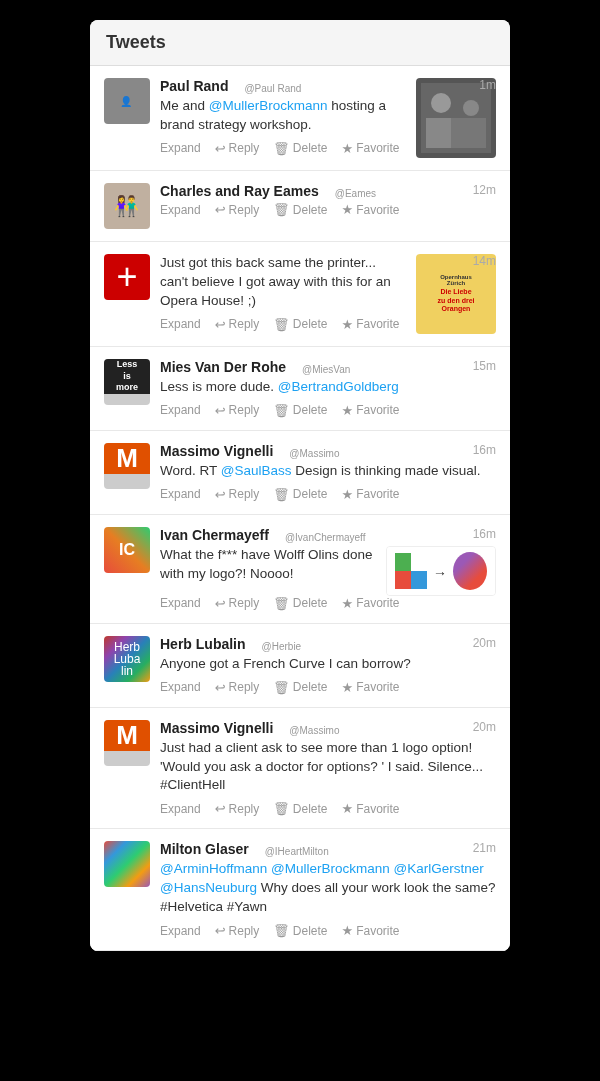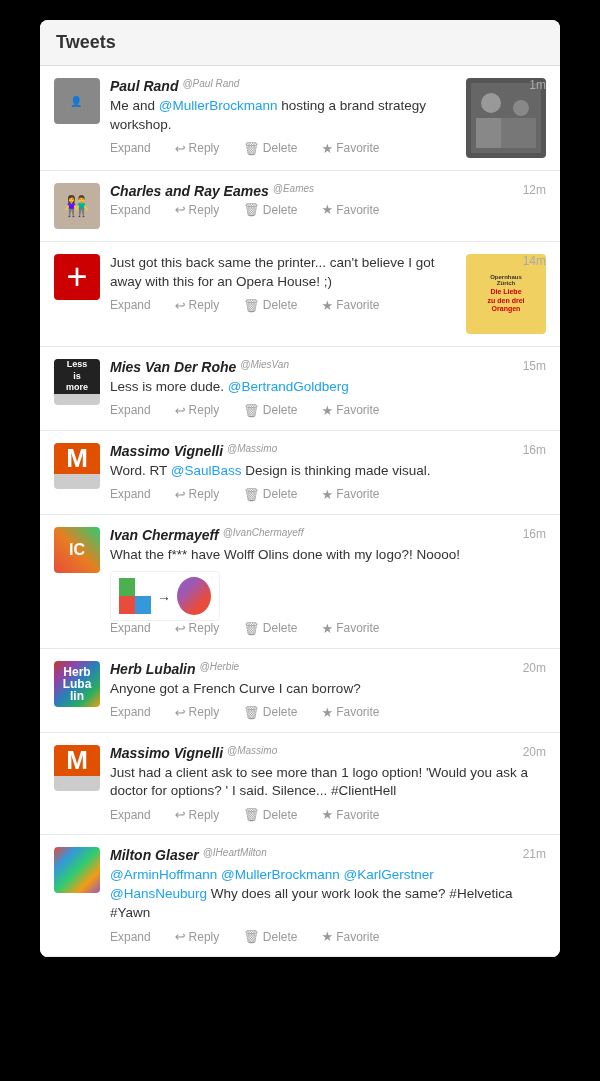--- a/index.html
+++ b/index.html
@@ -5,21 +5,21 @@
     * { box-sizing: border-box; margin: 0; padding: 0; }
     body {
       background: #000;
       display: flex;
       justify-content: center;
       align-items: flex-start;
       min-height: 1081px;
       font-family: -apple-system, "Helvetica Neue", Arial, sans-serif;
     }
     .window {
-      width: 520px;
+      width: 420px;
       margin: 20px auto;
       background: #fff;
       border-radius: 8px;
       overflow: hidden;
       box-shadow: 0 2px 20px rgba(0,0,0,0.5);
     }
     .window-header {
       background: #f5f5f5;
       border-bottom: 1px solid #ddd;
       padding: 12px 16px;
@@ -56,25 +56,24 @@
       font-size: 20px;
       font-weight: bold;
       color: #fff;
     }
     .tweet-content {
       flex: 1;
       min-width: 0;
     }
     .tweet-header {
       display: flex;
-      align-items: flex-start;
+      align-items: flex-end;
       flex-wrap: wrap;
-      gap: 4px;
+      gap: 16px;
       margin-bottom: 3px;
-      font-style: italic;
     }
     .tweet-name {
       font-size: 14px;
       font-weight: bold;
       color: #222;
     }
     .tweet-handle {
       font-size: 10px;
       color: #999;
     }
@@ -89,21 +88,21 @@
       font-size: 13.5px;
       color: #333;
       line-height: 1.4;
       margin-bottom: 6px;
     }
     .tweet-text .mention {
       color: #1da1f2;
     }
     .tweet-actions {
       display: flex;
-      gap: 24px;
+      gap: 14px;
       align-items: center;
     }
     .tweet-action {
       font-size: 12px;
       color: #999;
       cursor: pointer;
       display: flex;
       align-items: center;
       gap: 3px;
       text-decoration: none;
@@ -218,21 +217,21 @@
     }
     .herb-face {
       width: 100%;
       height: 100%;
       background: linear-gradient(135deg, #c0392b, #8e44ad, #2980b9, #27ae60, #f39c12);
       display: flex;
       align-items: center;
       justify-content: center;
       font-size: 12px;
       color: white;
-      font-weight: bold;
+      font-weight: normal;
       text-align: center;
       line-height: 1;
     }
     .milton-face {
       width: 100%;
       height: 100%;
       background: linear-gradient(135deg, #e74c3c, #3498db, #2ecc71, #f39c12, #9b59b6);
     }
   </style>
 </head>
@@ -416,21 +415,21 @@
     <div class="tweet-avatar">
       <div class="ivan-face">IC</div>
     </div>
     <div class="tweet-content">
       <div class="tweet-header">
         <span class="tweet-name">Ivan Chermayeff</span>
         <span class="tweet-handle">@IvanChermayeff</span>
       </div>
       <div class="tweet-time">16m</div>
 
-        <div style="display:flex; align-items:flex-start; flex-direction:column;">
+        <div style="display:flex; align-items:flex-start; ">
           <div style="flex:1;">
             <div class="tweet-text">What the f*** have Wolff Olins done with my logo?! Noooo!</div>
           </div>
           <div style="width:110px; height:50px; flex-shrink:0; border-radius:4px; overflow:hidden; border:1px solid #eee;">
             <div class="ivan-logo-container">
         <div class="logo-old">
           <div class="q1"></div>
                   <div class="q2"></div>
           <div class="q3"></div>
                   <div class="q4"></div>

